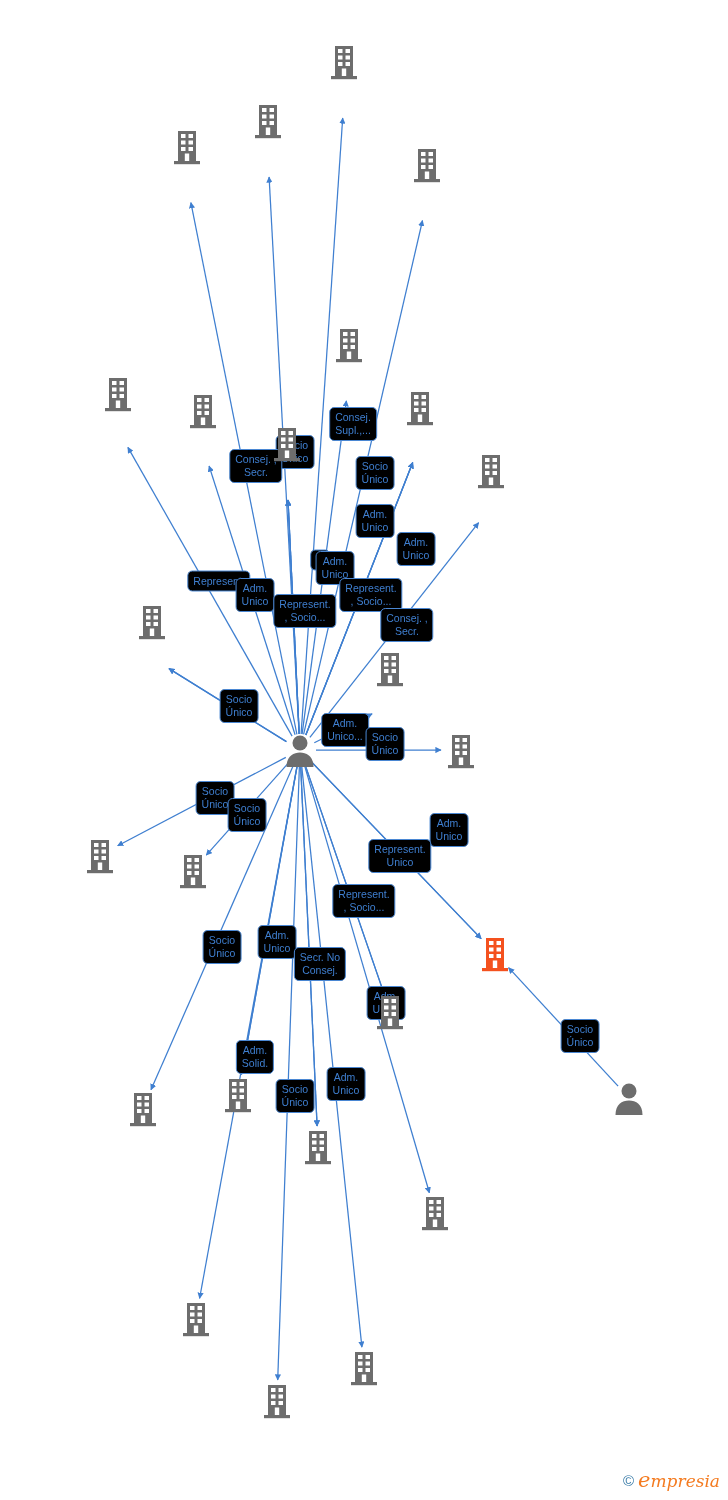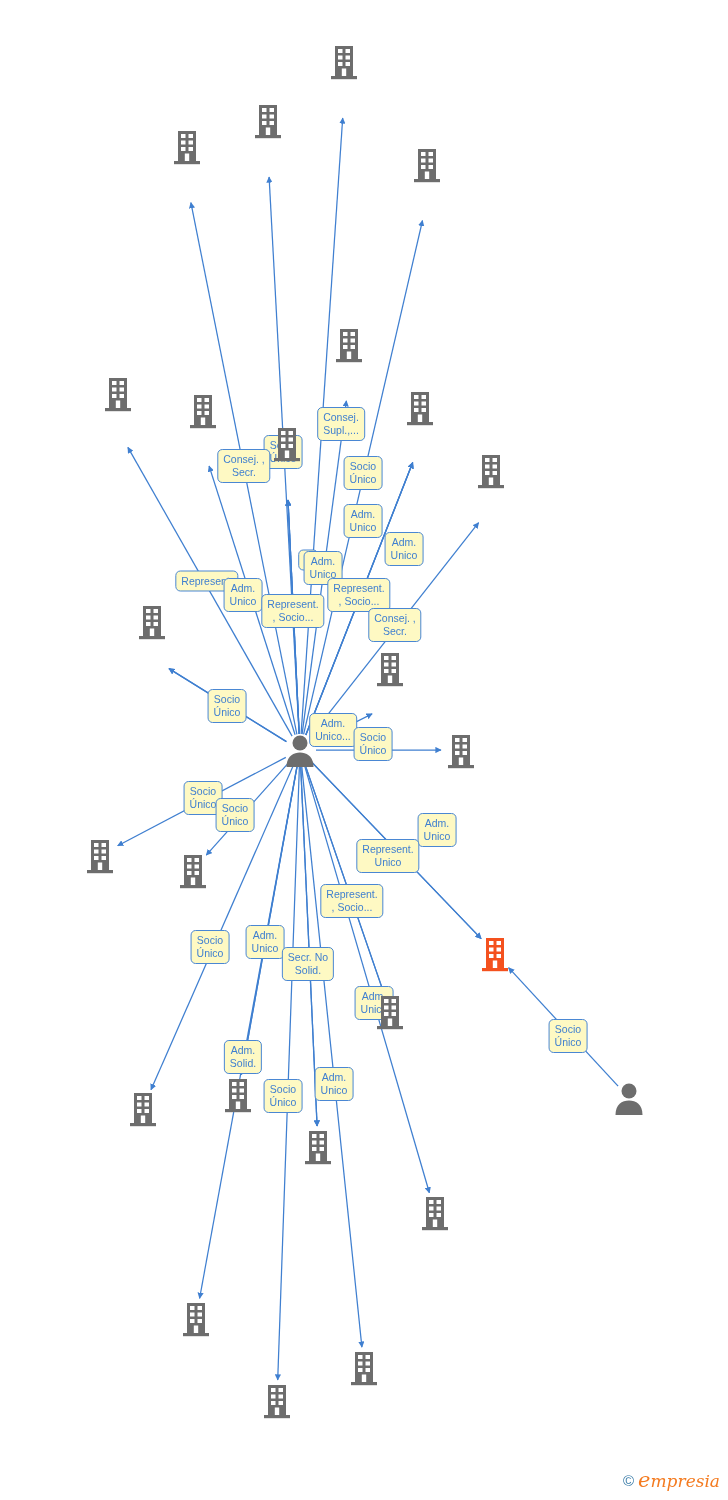--- a/index.html
+++ b/index.html
@@ -42,28 +42,29 @@
     white-space: pre-line;
   }
   .node.person .nlabel { color: #767676; }
   .node.focus .nlabel { color: #555555; font-weight: bold; }
   .node.above .nlabel { margin: 0 0 1px 0; }
 
   .edge-label {
     position: absolute;
     border: 1px solid #4a87d3;
     border-radius: 5px;
-    background: #fef9c3;
+    background: #000000;
     color: #3f7fd0;
     font-size: 10.5px;
     line-height: 13px;
     text-align: center;
     padding: 3px 5px;
     white-space: pre-line;
     transform: translate(-50%, -50%);
+    margin-left: 12px;
   }
   .watermark {
     position: absolute;
     right: 8px;
     bottom: 8px;
     font-size: 17px;
     color: #f47b20;
     font-family: "DejaVu Serif", serif;
     font-style: italic;
     display: flex;
@@ -165,21 +166,21 @@
 Unico</div>
       <div class="edge-label" style="left: 388px; top: 856px;">Represent.
 Unico</div>
       <div class="edge-label" style="left: 352px; top: 901px;">Represent.
 , Socio...</div>
       <div class="edge-label" style="left: 210px; top: 947px;">Socio
 Único</div>
       <div class="edge-label" style="left: 265px; top: 942px;">Adm.
 Unico</div>
       <div class="edge-label" style="left: 308px; top: 964px;">Secr.  No
-Solid.</div>
+Consej.</div>
       <div class="edge-label" style="left: 374px; top: 1003px;">Adm.
 Unico</div>
       <div class="edge-label" style="left: 568px; top: 1036px;">Socio
 Único</div>
       <div class="edge-label" style="left: 243px; top: 1057px;">Adm.
 Solid.</div>
       <div class="edge-label" style="left: 283px; top: 1096px;">Socio
 Único</div>
       <div class="edge-label" style="left: 334px; top: 1084px;">Adm.
 Unico</div>

